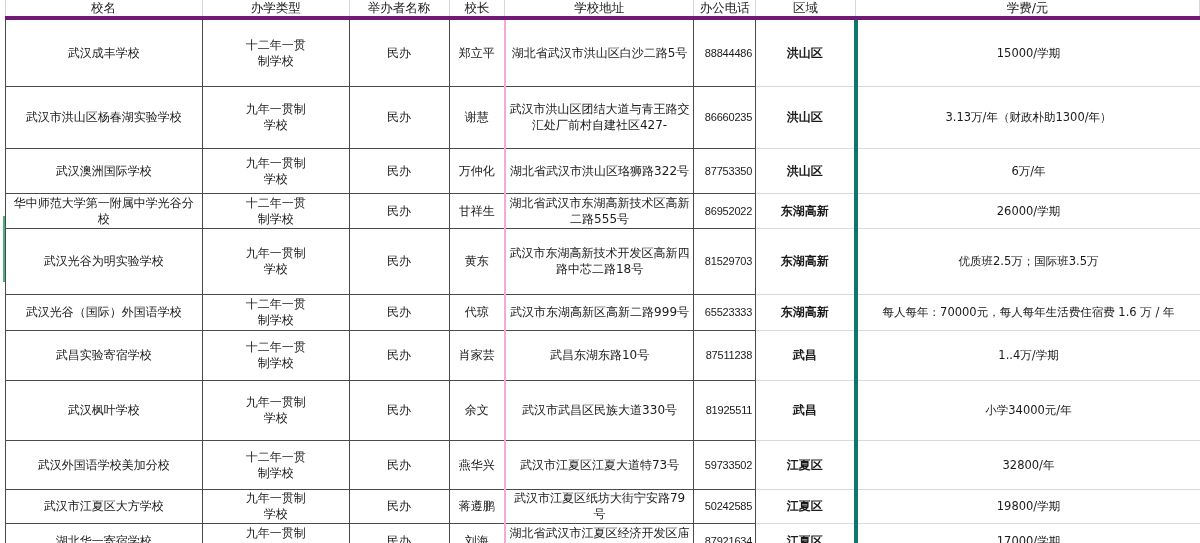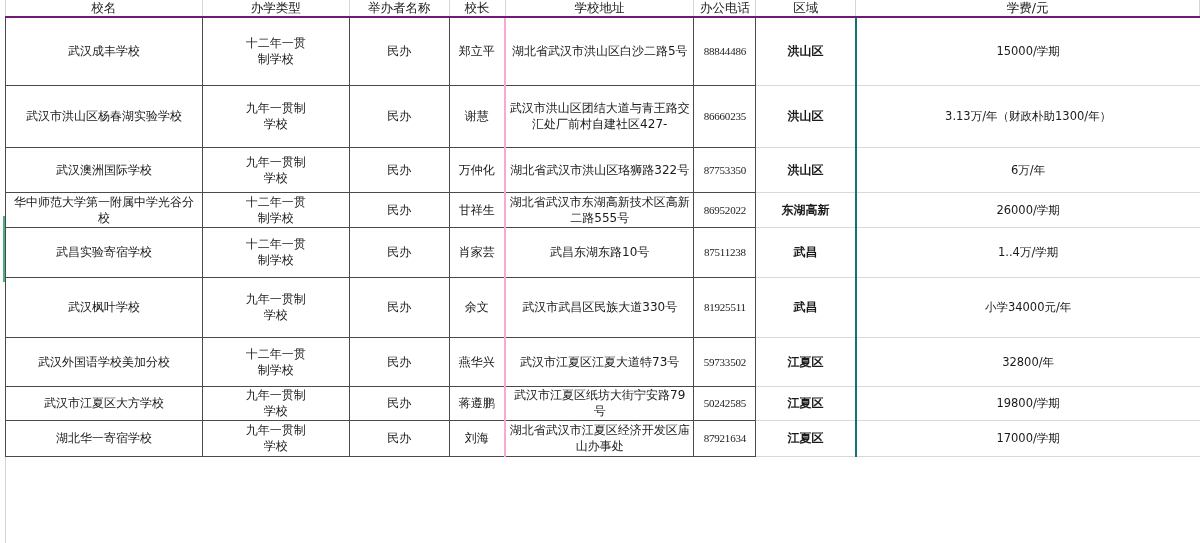--- a/index.html
+++ b/index.html
@@ -5,27 +5,27 @@
   html, body { margin: 0; padding: 0; background: #ffffff; }
   body { width: 1200px; height: 543px; overflow: hidden; position: relative;
          font-family: "DejaVu Sans", "Liberation Sans", sans-serif; color: #1a1a1a; }
   .sheet { position: absolute; left: 0; top: 0; width: 1200px; height: 543px; }
   .left-gutter { position: absolute; left: 0; top: 0; width: 5px; height: 543px; background: #ffffff;
                  border-right: 1px solid #d4d4d4; }
   .sel-marker { position: absolute; left: 3px; top: 216px; width: 2px; height: 66px; background: #4caf7d; }
   table { position: absolute; left: 5px; top: 0; border-collapse: collapse; table-layout: fixed; }
   td, th { text-align: center; vertical-align: middle; font-weight: normal; font-size: 12px;
            line-height: 16px; padding: 0 3px; overflow: hidden; white-space: normal; }
-  th { height: 16px; font-size: 12.5px; border-bottom: 2px solid #701a75; border-right: 1px solid #d6d6d6; }
+  th { height: 16px; font-size: 12.5px; border-bottom: 4px solid #701a75; border-right: 1px solid #d6d6d6; }
   td { border: 1px solid #4a4a4a; }
   td.grid-light { border-left: 1px solid #4a4a4a; border-right: 1px solid #d9d9d9;
                   border-top: 1px solid #d9d9d9; border-bottom: 1px solid #d9d9d9; font-weight: bold; }
-  td.fee { border-left: 2px solid #0f766e; border-right: none; border-top: 1px solid #d9d9d9; border-bottom: 1px solid #d9d9d9; }
+  td.fee { border-left: 4px solid #0f766e; border-right: none; border-top: 1px solid #d9d9d9; border-bottom: 1px solid #d9d9d9; }
   td.addr { border-left: 2px solid #f9a8d4; }
-  td.num { font-family: Liberation Serif, serif; font-size: 11px; letter-spacing: -0.2px; }
+  td.num { font-family: Liberation Sans, sans-serif; font-size: 11px; letter-spacing: -0.2px; text-align: right; }
   td.fee span { font-size: 11.5px; }
   td.nowrap { white-space: nowrap; }
 </style>
 </head>
 <body>
 
 <div class="sheet">
   <div class="left-gutter"></div>
   <div class="sel-marker"></div>
 
@@ -86,20 +86,40 @@
       <tr style="height:35px">
         <td>华中师范大学第一附属中学光谷分校</td>
         <td style="padding:0 38px">十二年一贯制学校</td>
         <td>民办</td>
         <td>甘祥生</td>
         <td class="addr">湖北省武汉市东湖高新技术区高新二路555号</td>
         <td class="num">86952022</td>
         <td class="grid-light">东湖高新</td>
         <td class="fee"><span>26000/学期</span></td>
       </tr>
+      <tr style="height:66px">
+        <td>武汉光谷为明实验学校</td>
+        <td style="padding:0 38px">九年一贯制学校</td>
+        <td>民办</td>
+        <td>黄东</td>
+        <td class="addr">武汉市东湖高新技术开发区高新四路中芯二路18号</td>
+        <td class="num">81529703</td>
+        <td class="grid-light">东湖高新</td>
+        <td class="fee"><span>优质班2.5万；国际班3.5万</span></td>
+      </tr>
+      <tr style="height:36px">
+        <td>武汉光谷（国际）外国语学校</td>
+        <td style="padding:0 38px">十二年一贯制学校</td>
+        <td>民办</td>
+        <td>代琼</td>
+        <td class="addr">武汉市东湖高新区高新二路999号</td>
+        <td class="num">65523333</td>
+        <td class="grid-light">东湖高新</td>
+        <td class="fee nowrap"><span>每人每年：70000元，每人每年生活费住宿费 1.6 万 / 年</span></td>
+      </tr>
       <tr style="height:50px">
         <td>武昌实验寄宿学校</td>
         <td style="padding:0 38px">十二年一贯制学校</td>
         <td>民办</td>
         <td>肖家芸</td>
         <td class="addr">武昌东湖东路10号</td>
         <td class="num">87511238</td>
         <td class="grid-light">武昌</td>
         <td class="fee"><span>1..4万/学期</span></td>
       </tr>

